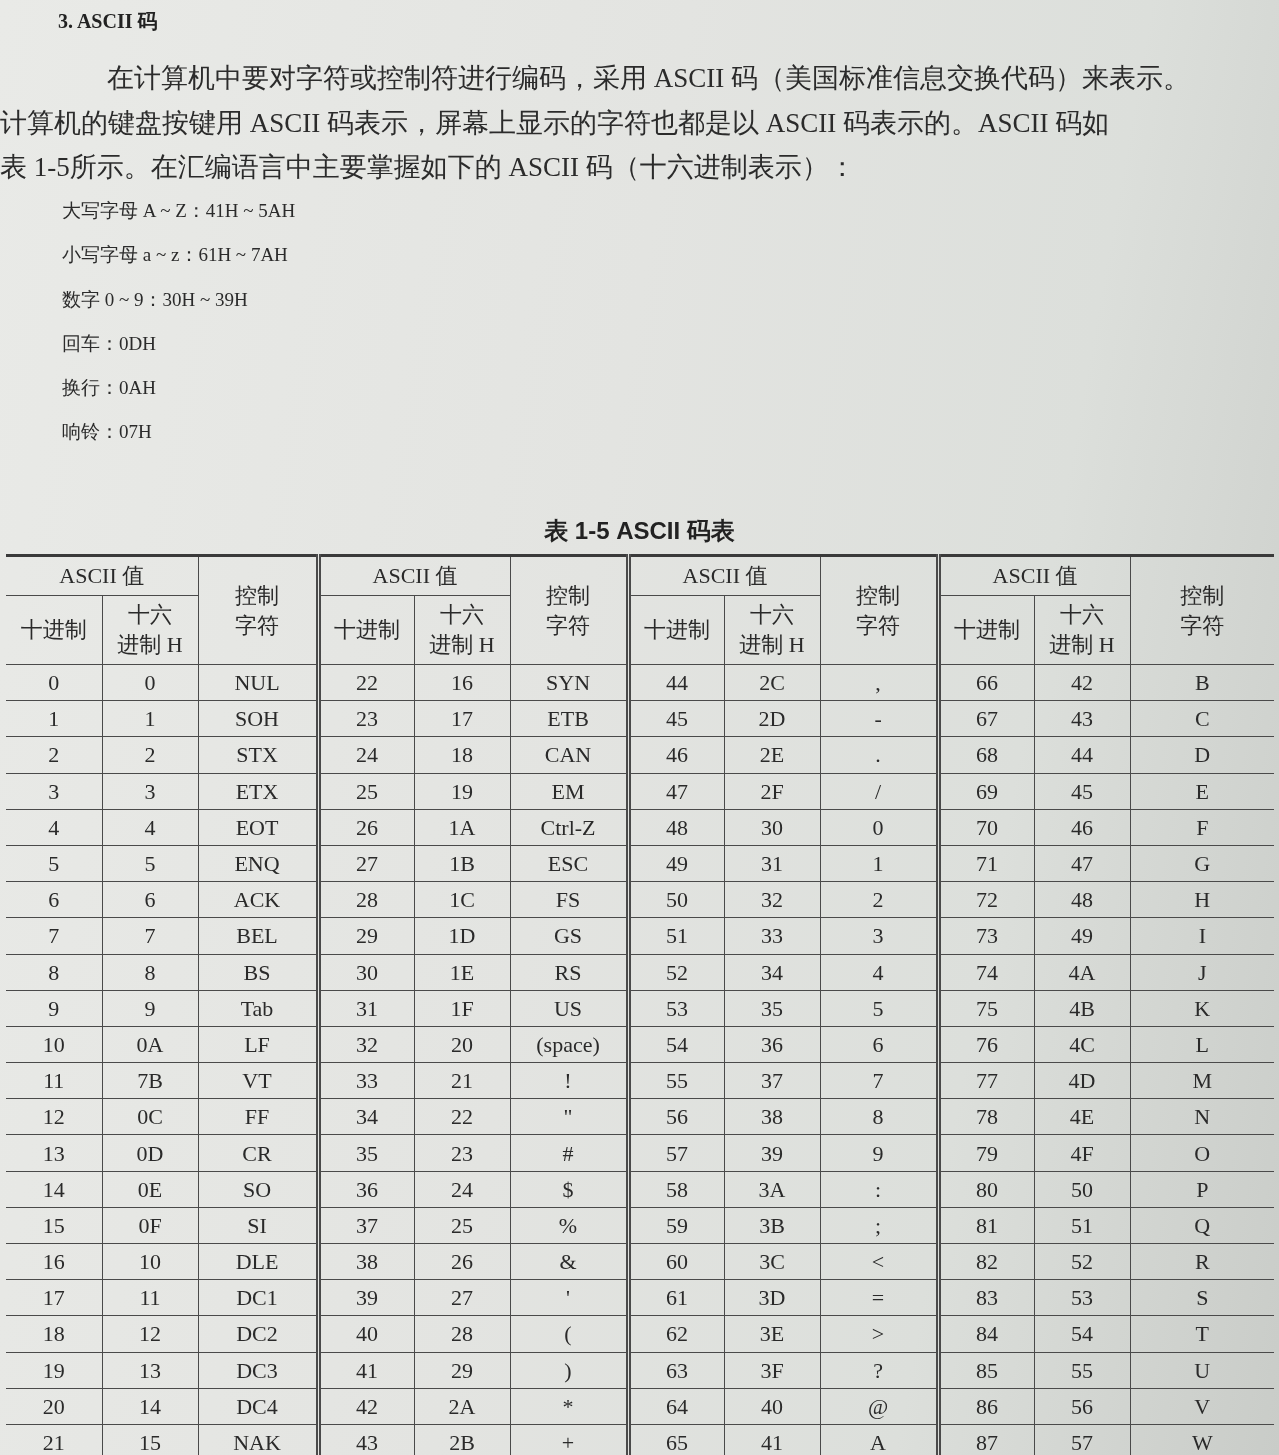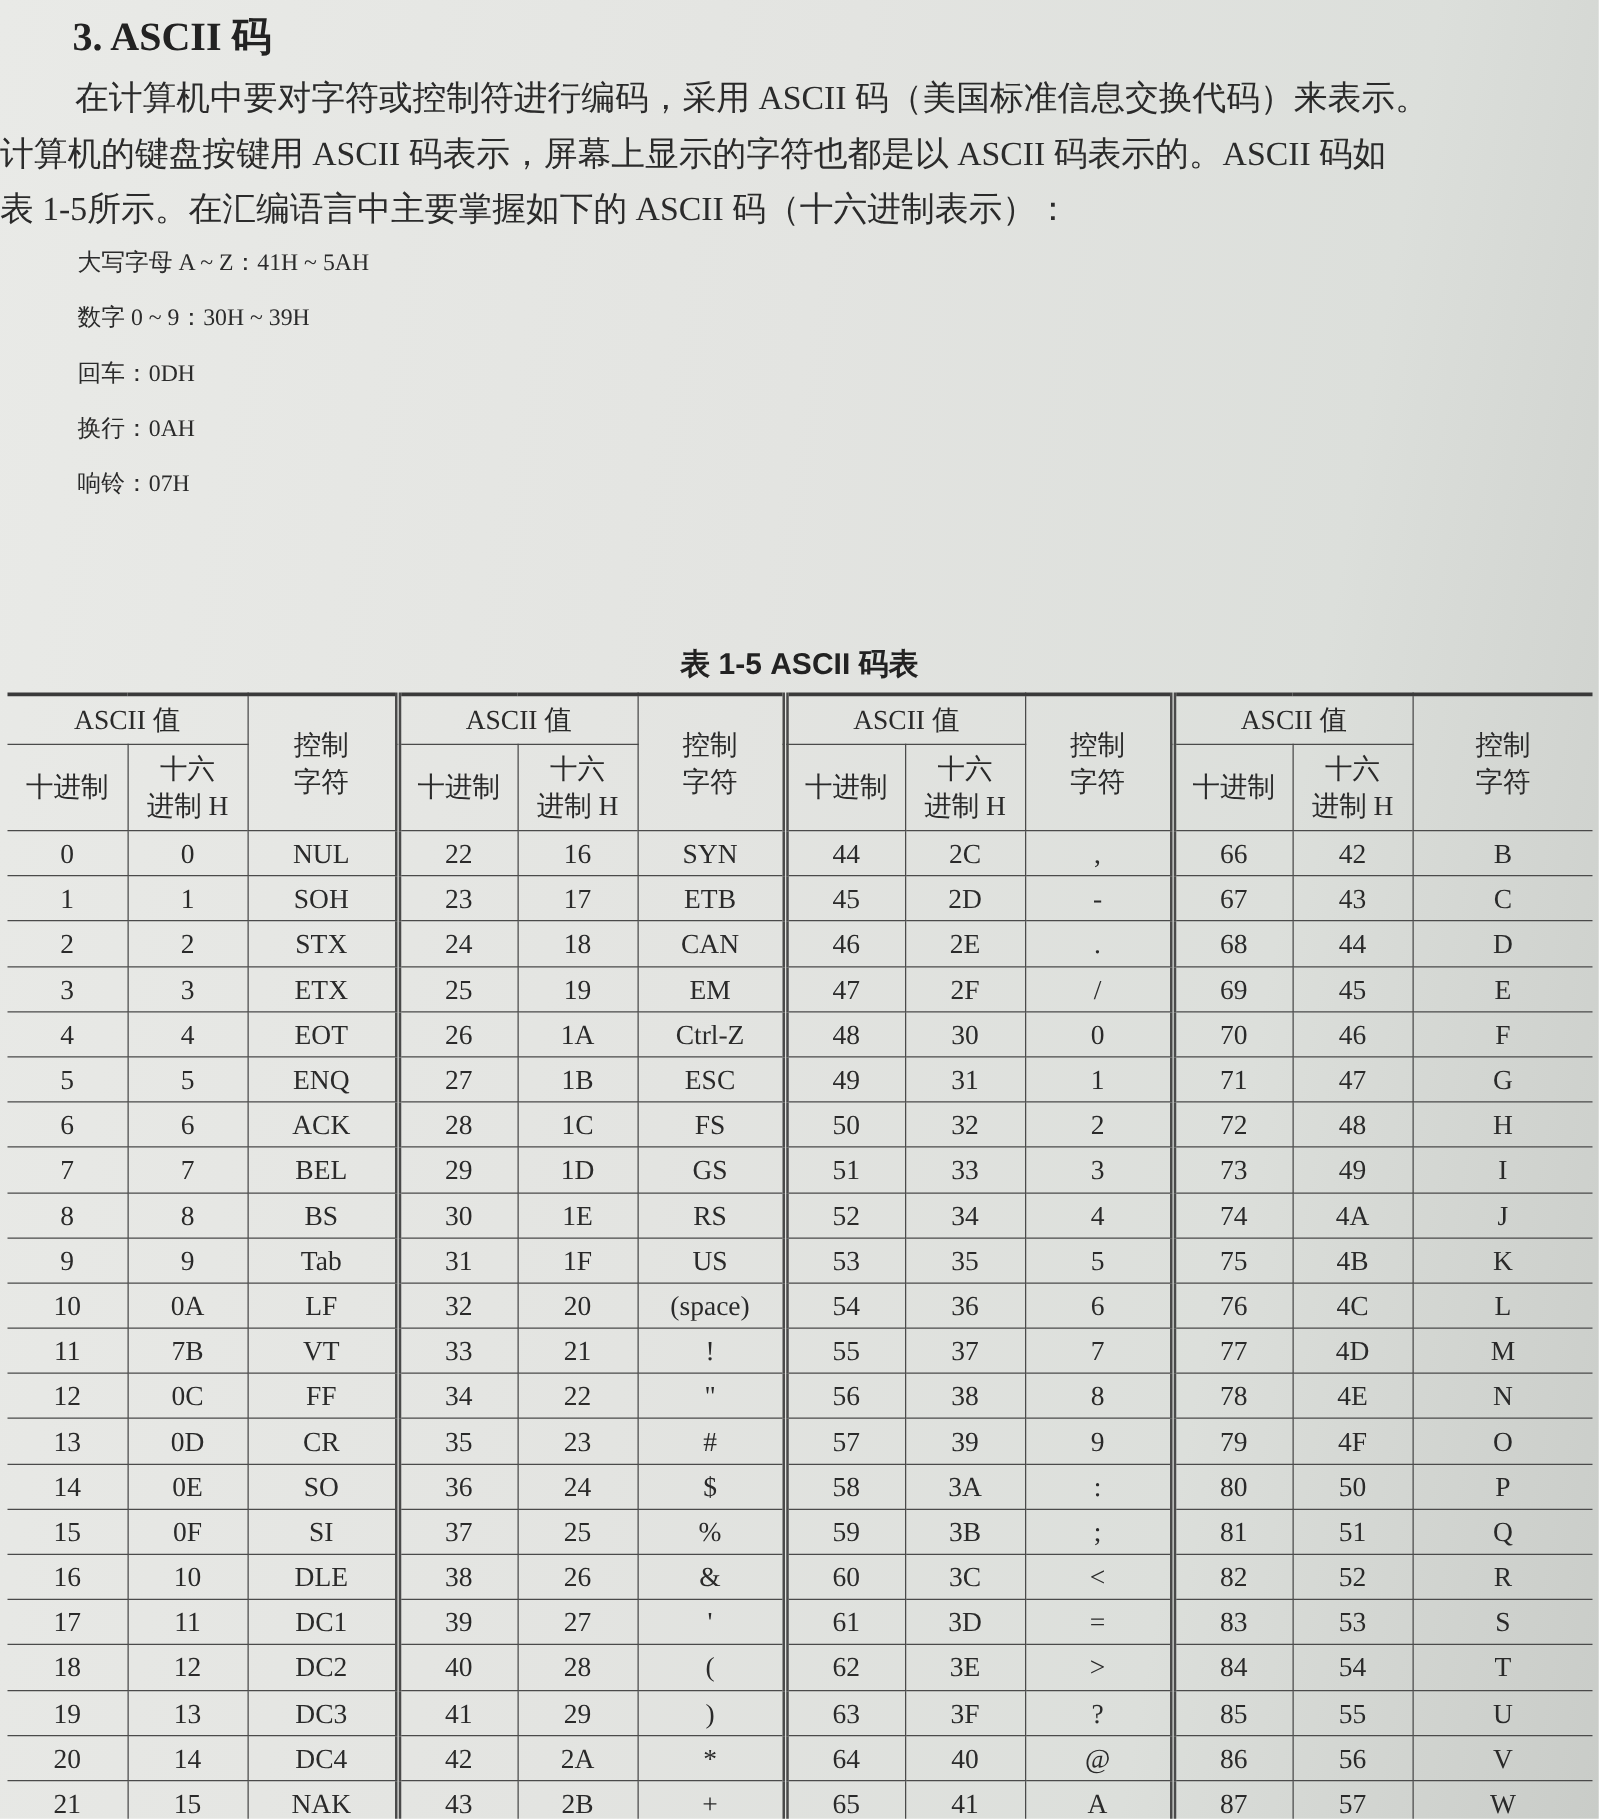--- a/index.html
+++ b/index.html
@@ -18,36 +18,36 @@
   .page {
     position: absolute;
     left: 0; top: 0;
     width: 1279px;
     height: 1455px;
   }
   .section-heading {
     position: absolute;
     left: 58px;
     top: 8px;
-    font-size: 32px;
+    font-size: 20px;
     font-weight: bold;
     color: #222;
     letter-spacing: 0px;
   }
   .para {
     position: absolute;
     left: 0;
     top: 56px;
     width: 1279px;
     font-size: 27px;
     line-height: 44.5px;
     color: #2b2b2b;
   }
   .para .line { white-space: nowrap; display: block; }
-  .para .line.indent { padding-left: 60px; }
+  .para .line.indent { padding-left: 60px; margin-left: 47px; }
   .list {
     position: absolute;
     left: 62px;
     top: 189px;
     font-size: 19px;
     line-height: 44.3px;
     color: #2b2b2b;
   }
   .list .item { white-space: nowrap; display: block; }
   .caption {
@@ -103,20 +103,21 @@
   <div class="section-heading">3. ASCII 码</div>
 
   <div class="para">
     <span class="line indent">在计算机中要对字符或控制符进行编码，采用 ASCII 码（美国标准信息交换代码）来表示。</span>
     <span class="line">计算机的键盘按键用 ASCII 码表示，屏幕上显示的字符也都是以 ASCII 码表示的。ASCII 码如</span>
     <span class="line">表 1-5所示。在汇编语言中主要掌握如下的 ASCII 码（十六进制表示）：</span>
   </div>
 
   <div class="list">
     <span class="item">大写字母 A ~ Z：41H ~ 5AH</span>
+    <span class="item">小写字母 a ~ z：61H ~ 7AH</span>
     <span class="item">数字 0 ~ 9：30H ~ 39H</span>
     <span class="item">回车：0DH</span>
     <span class="item">换行：0AH</span>
     <span class="item">响铃：07H</span>
   </div>
 
   <div class="caption">表 1-5   ASCII 码表</div>
 
   <div class="table-wrap">
     <table class="ascii">

